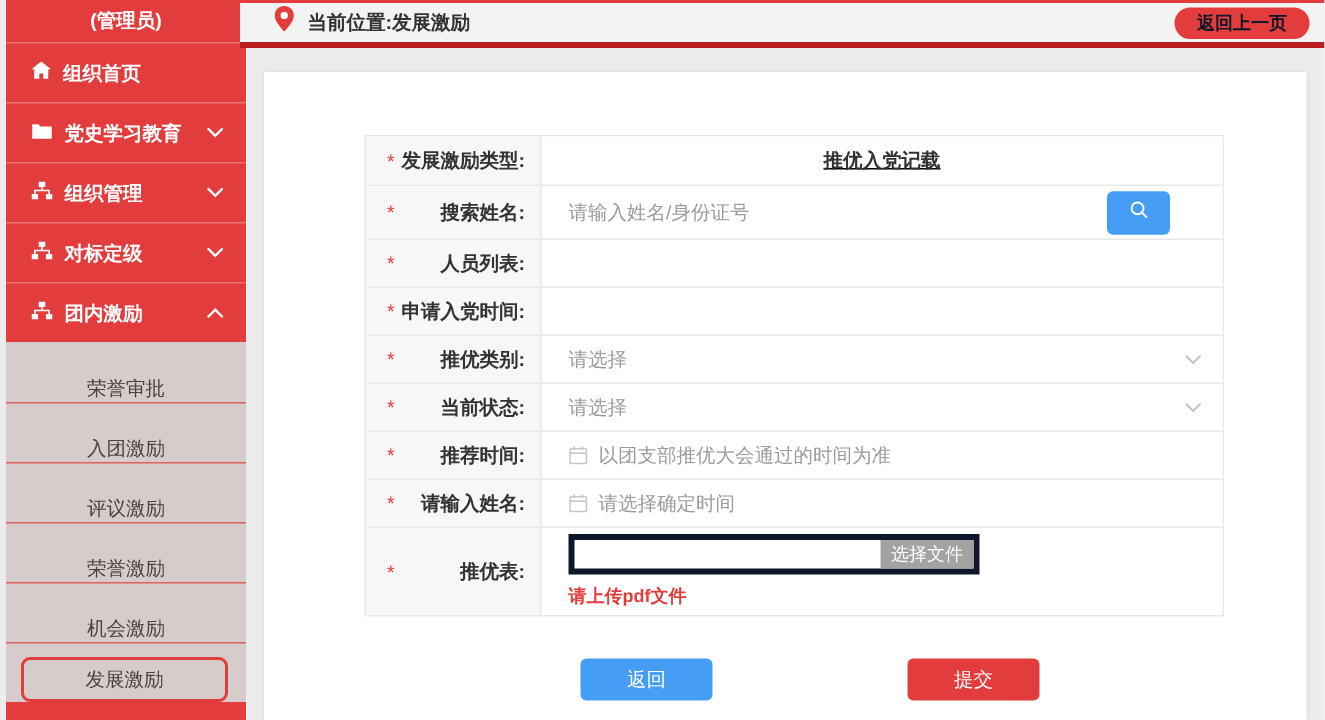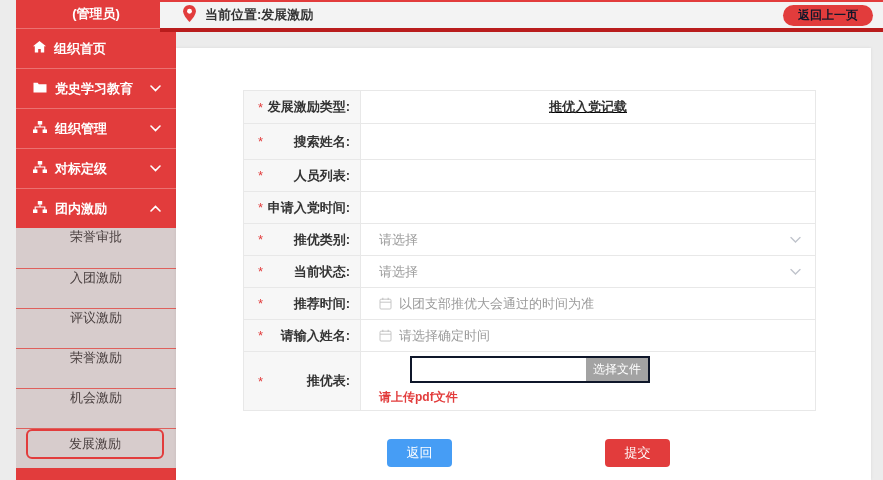--- a/index.html
+++ b/index.html
@@ -5,30 +5,30 @@
   * { box-sizing: border-box; margin: 0; padding: 0; }
   html, body { width: 883px; height: 480px; }
   body {
     overflow: hidden;
     background: #ececec;
     font-family: "Liberation Sans", "DejaVu Sans", sans-serif;
   }
   .page { position: relative; width: 883px; height: 480px; }
 
   
-  .sidebar { position: absolute; left: 16px; top: 0; width: 160px; height: 480px; background: #e23c3c; }
+  .sidebar { position: absolute; left: 4px; top: 0; width: 160px; height: 480px; background: #e23c3c; }
   .sb-header { height: 28px; display: flex; align-items: center; justify-content: center;
                color: #fff; font-size: 13px; font-weight: bold; }
   .sb-item { height: 40px; display: flex; align-items: center; gap: 8px; padding: 0 15px 0 17px;
              color: #fff; font-size: 13px; font-weight: bold;
              border-top: 1px solid rgba(255,255,255,.28); cursor: pointer; }
   .sb-chev { margin-left: auto; display: flex; }
   .chev-up svg { transform: rotate(180deg); }
   .submenu { background: #d7cccc; }
-  .sub-item { height: 40px; display: flex; align-items: flex-start; justify-content: center;
+  .sub-item { height: 40px; display: flex; align-items: flex-end; justify-content: center;
               font-size: 13px; color: #4a4040; cursor: pointer; }
   .sub-item + .sub-item { border-top: 1px solid #df605c; }
   .active-ring { width: 138px; height: 30px; margin-right: 2px; border: 2px solid #e23c3c;
                  border-radius: 6px; display: flex; align-items: center; justify-content: center; }
 
   
   .topbar { position: absolute; left: 160px; top: 0; width: 723px; height: 32px;
             background: #f3f3f3; border-top: 2px solid #e23c3c; border-bottom: 4px solid #b91c1c;
             display: flex; align-items: center; padding-left: 23px; }
   .loc-label { margin-left: 9px; font-size: 13px; font-weight: bold; color: #333; }
@@ -53,25 +53,25 @@
   .search-input { flex: 1; height: 100%; border: none; outline: none; background: transparent;
                   font-size: 13px; color: #333; padding-right: 90px; font-family: inherit; }
   .search-input::placeholder { color: #9b9b9b; }
   .search-btn { position: absolute; right: 35px; top: 50%; transform: translateY(-50%);
                 width: 42px; height: 29px; border: none; border-radius: 4px; background: #469df5;
                 display: flex; align-items: center; justify-content: center; cursor: pointer; }
   .placeholder { font-size: 13px; color: #9b9b9b; white-space: nowrap; }
   .sel-chev { position: absolute; right: 14px; top: 50%; transform: translateY(-50%); display: flex; }
   .cal-icon { margin-right: 7px; display: flex; }
   .upload-cell { flex-direction: column; align-items: flex-start; justify-content: center; gap: 6px; }
-  .file-box { width: 240px; height: 27px; border: 2px solid #0f172a; position: relative; background: #fff; margin-left: 31px; }
+  .file-box { width: 274px; height: 27px; border: 4px solid #0f172a; position: relative; background: #fff; }
   .file-btn { position: absolute; right: 0; top: 0; bottom: 0; width: 62px; border: none;
               background: #a3a3a3; color: #fff; font-size: 12px; cursor: pointer; font-family: inherit; }
   .file-hint { font-size: 12px; font-weight: bold; color: #e23c3c; }
-  .btn { position: absolute; top: 391px; width: 65px; height: 28px; border: none; border-radius: 4px;
+  .btn { position: absolute; top: 391px; width: 88px; height: 28px; border: none; border-radius: 4px;
          color: #fff; font-size: 13px; cursor: pointer; font-family: inherit; }
   .btn-back { left: 211px; background: #469df5; }
   .btn-submit { left: 429px; background: #e23c3c; }
 </style>
 </head>
 <body>
 
 <div class="page">
 
   <div class="sidebar">
@@ -197,20 +197,31 @@
         <div class="fv fv-center">
           <span class="static-val">推优入党记载</span>
         </div>
       </div>
 
       <div class="frow r36">
         <div class="fl">
           <span class="star">*</span>
           <span class="lbl">搜索姓名:</span>
         </div>
+        <div class="fv">
+          <input class="search-input" type="text" placeholder="请输入姓名/身份证号" style="">
+          <button class="search-btn">
+            <span class="icon">
+              <svg width="15" height="15" viewBox="0 0 16 16">
+                  <circle cx="6.8" cy="6.8" r="4.2" stroke="#fff" stroke-width="1.4" fill="none"></circle>
+                  <line x1="10" y1="10" x2="13" y2="13" stroke="#fff" stroke-width="1.4" stroke-linecap="round"></line>
+                </svg>
+            </span>
+          </button>
+        </div>
       </div>
 
       <div class="frow r32">
         <div class="fl">
           <span class="star">*</span>
           <span class="lbl">人员列表:</span>
         </div>
         <div class="fv"></div>
       </div>
 

